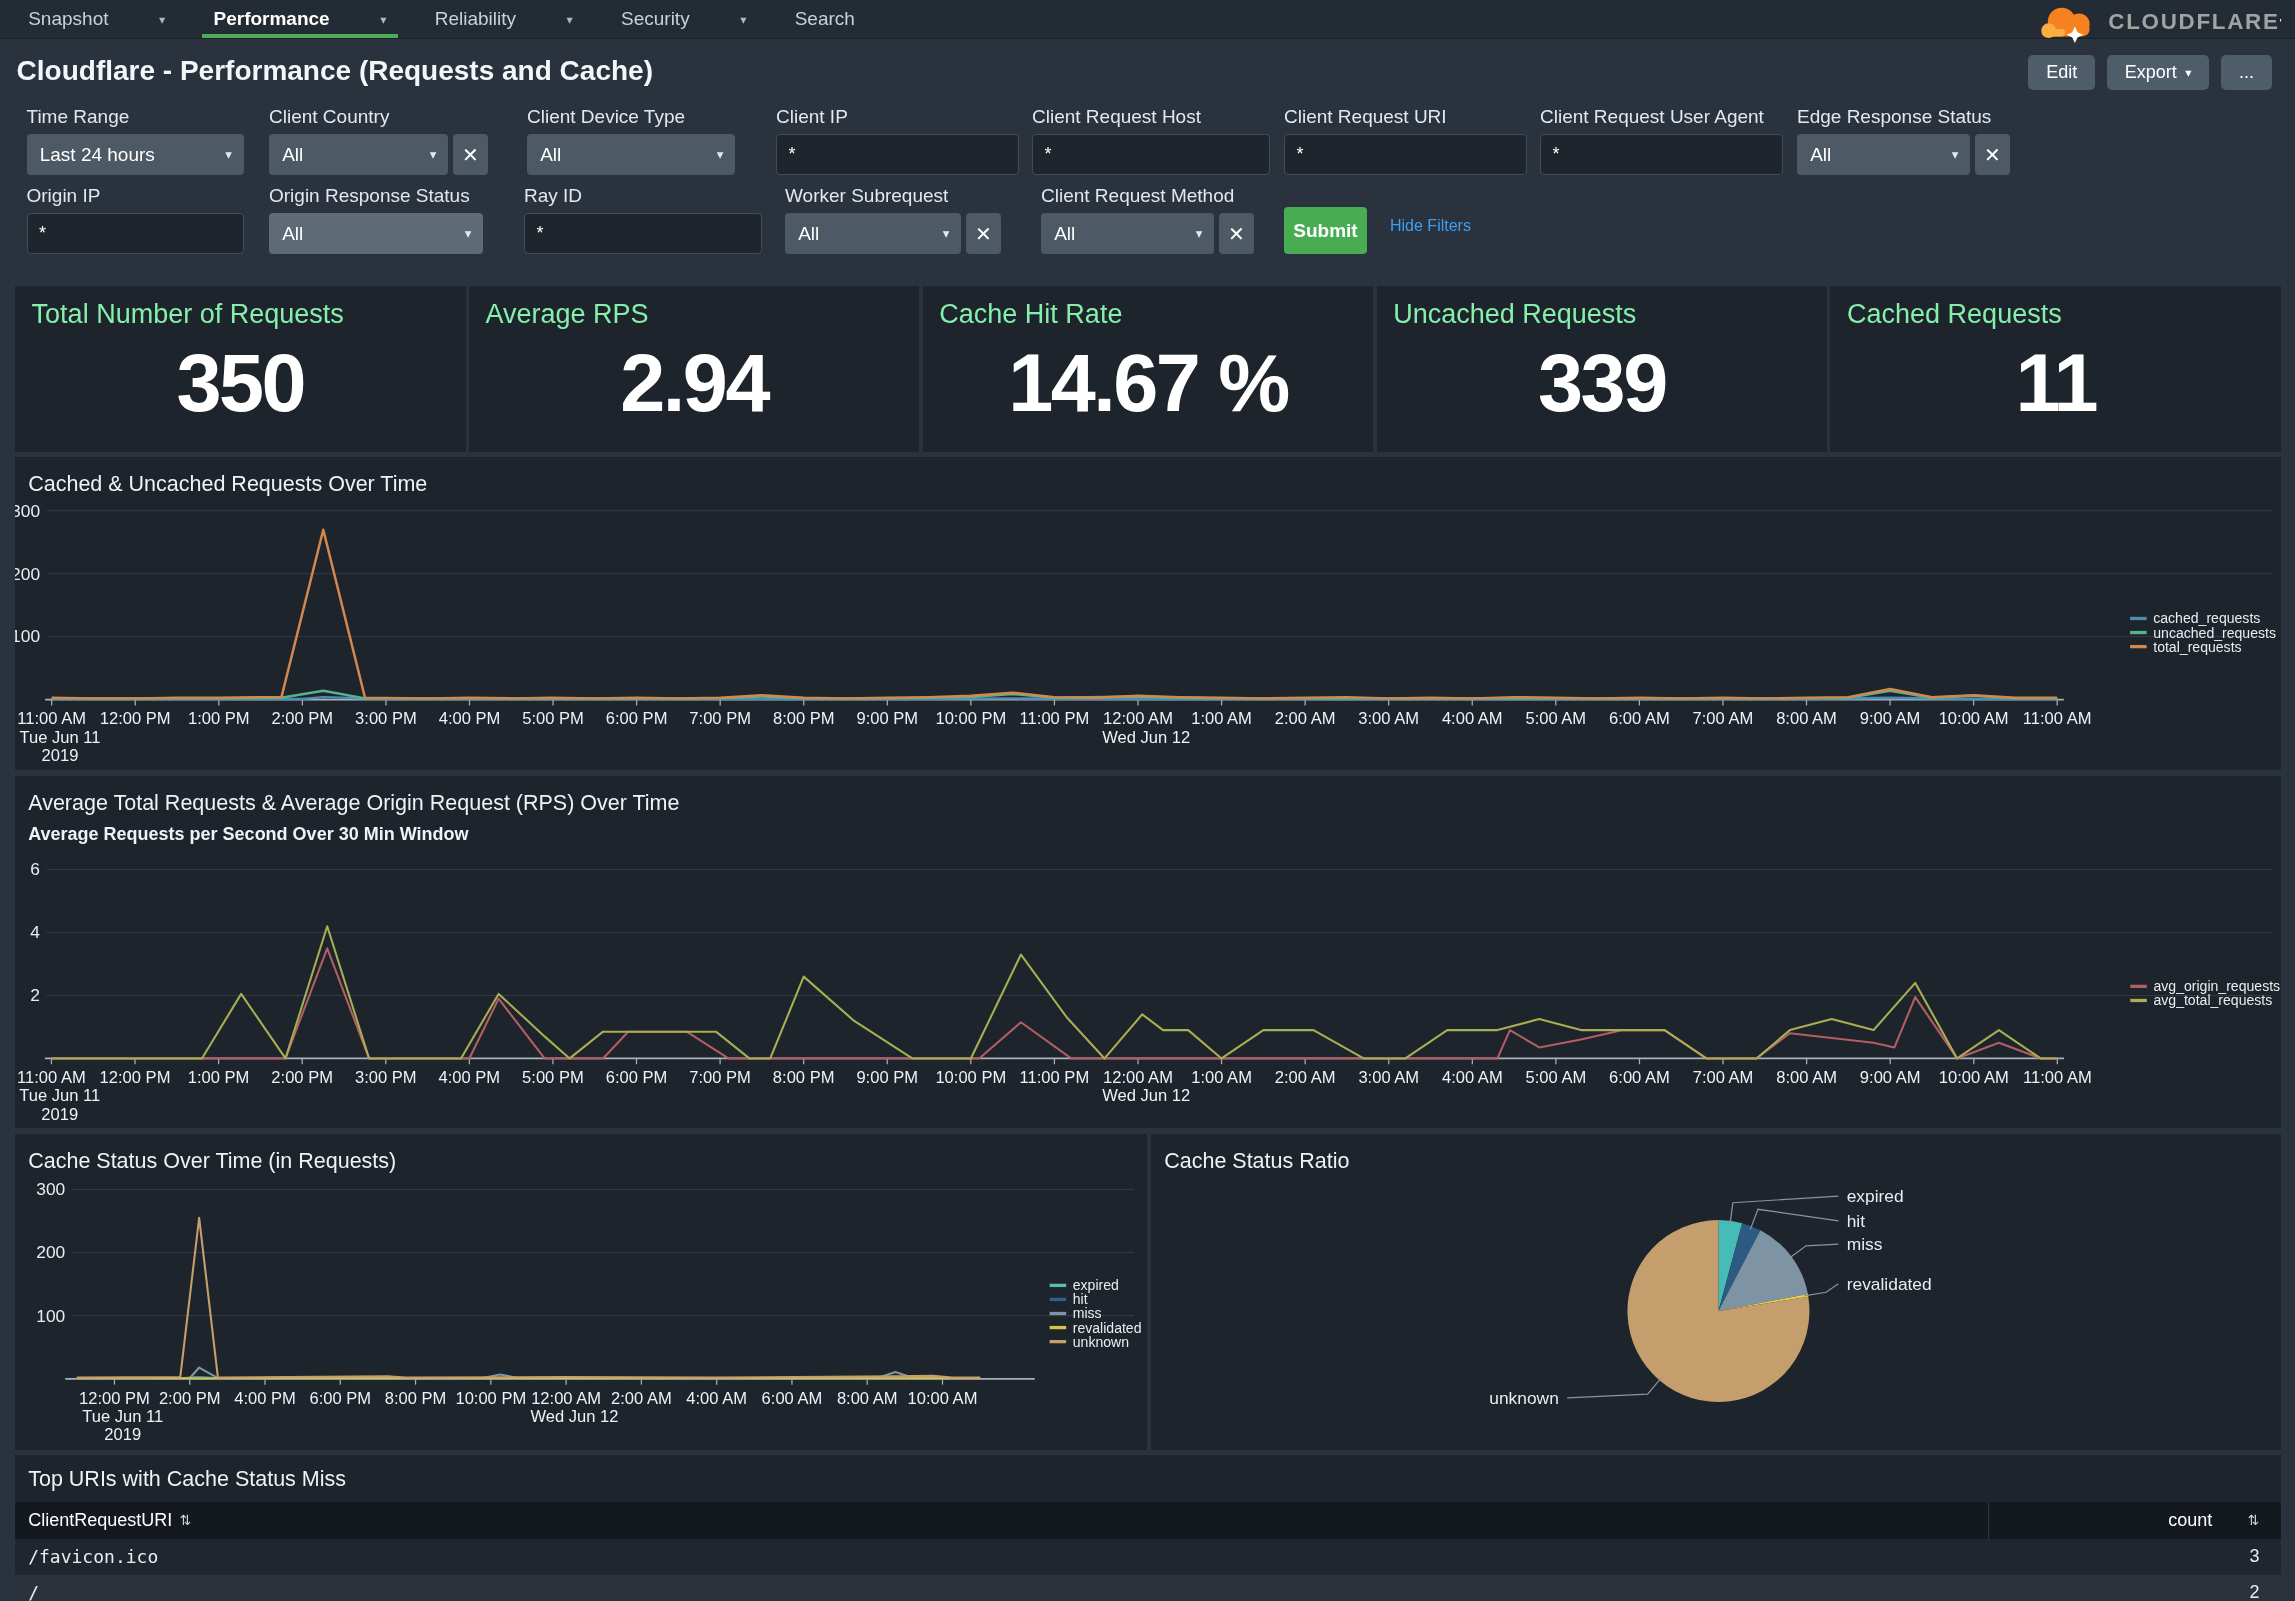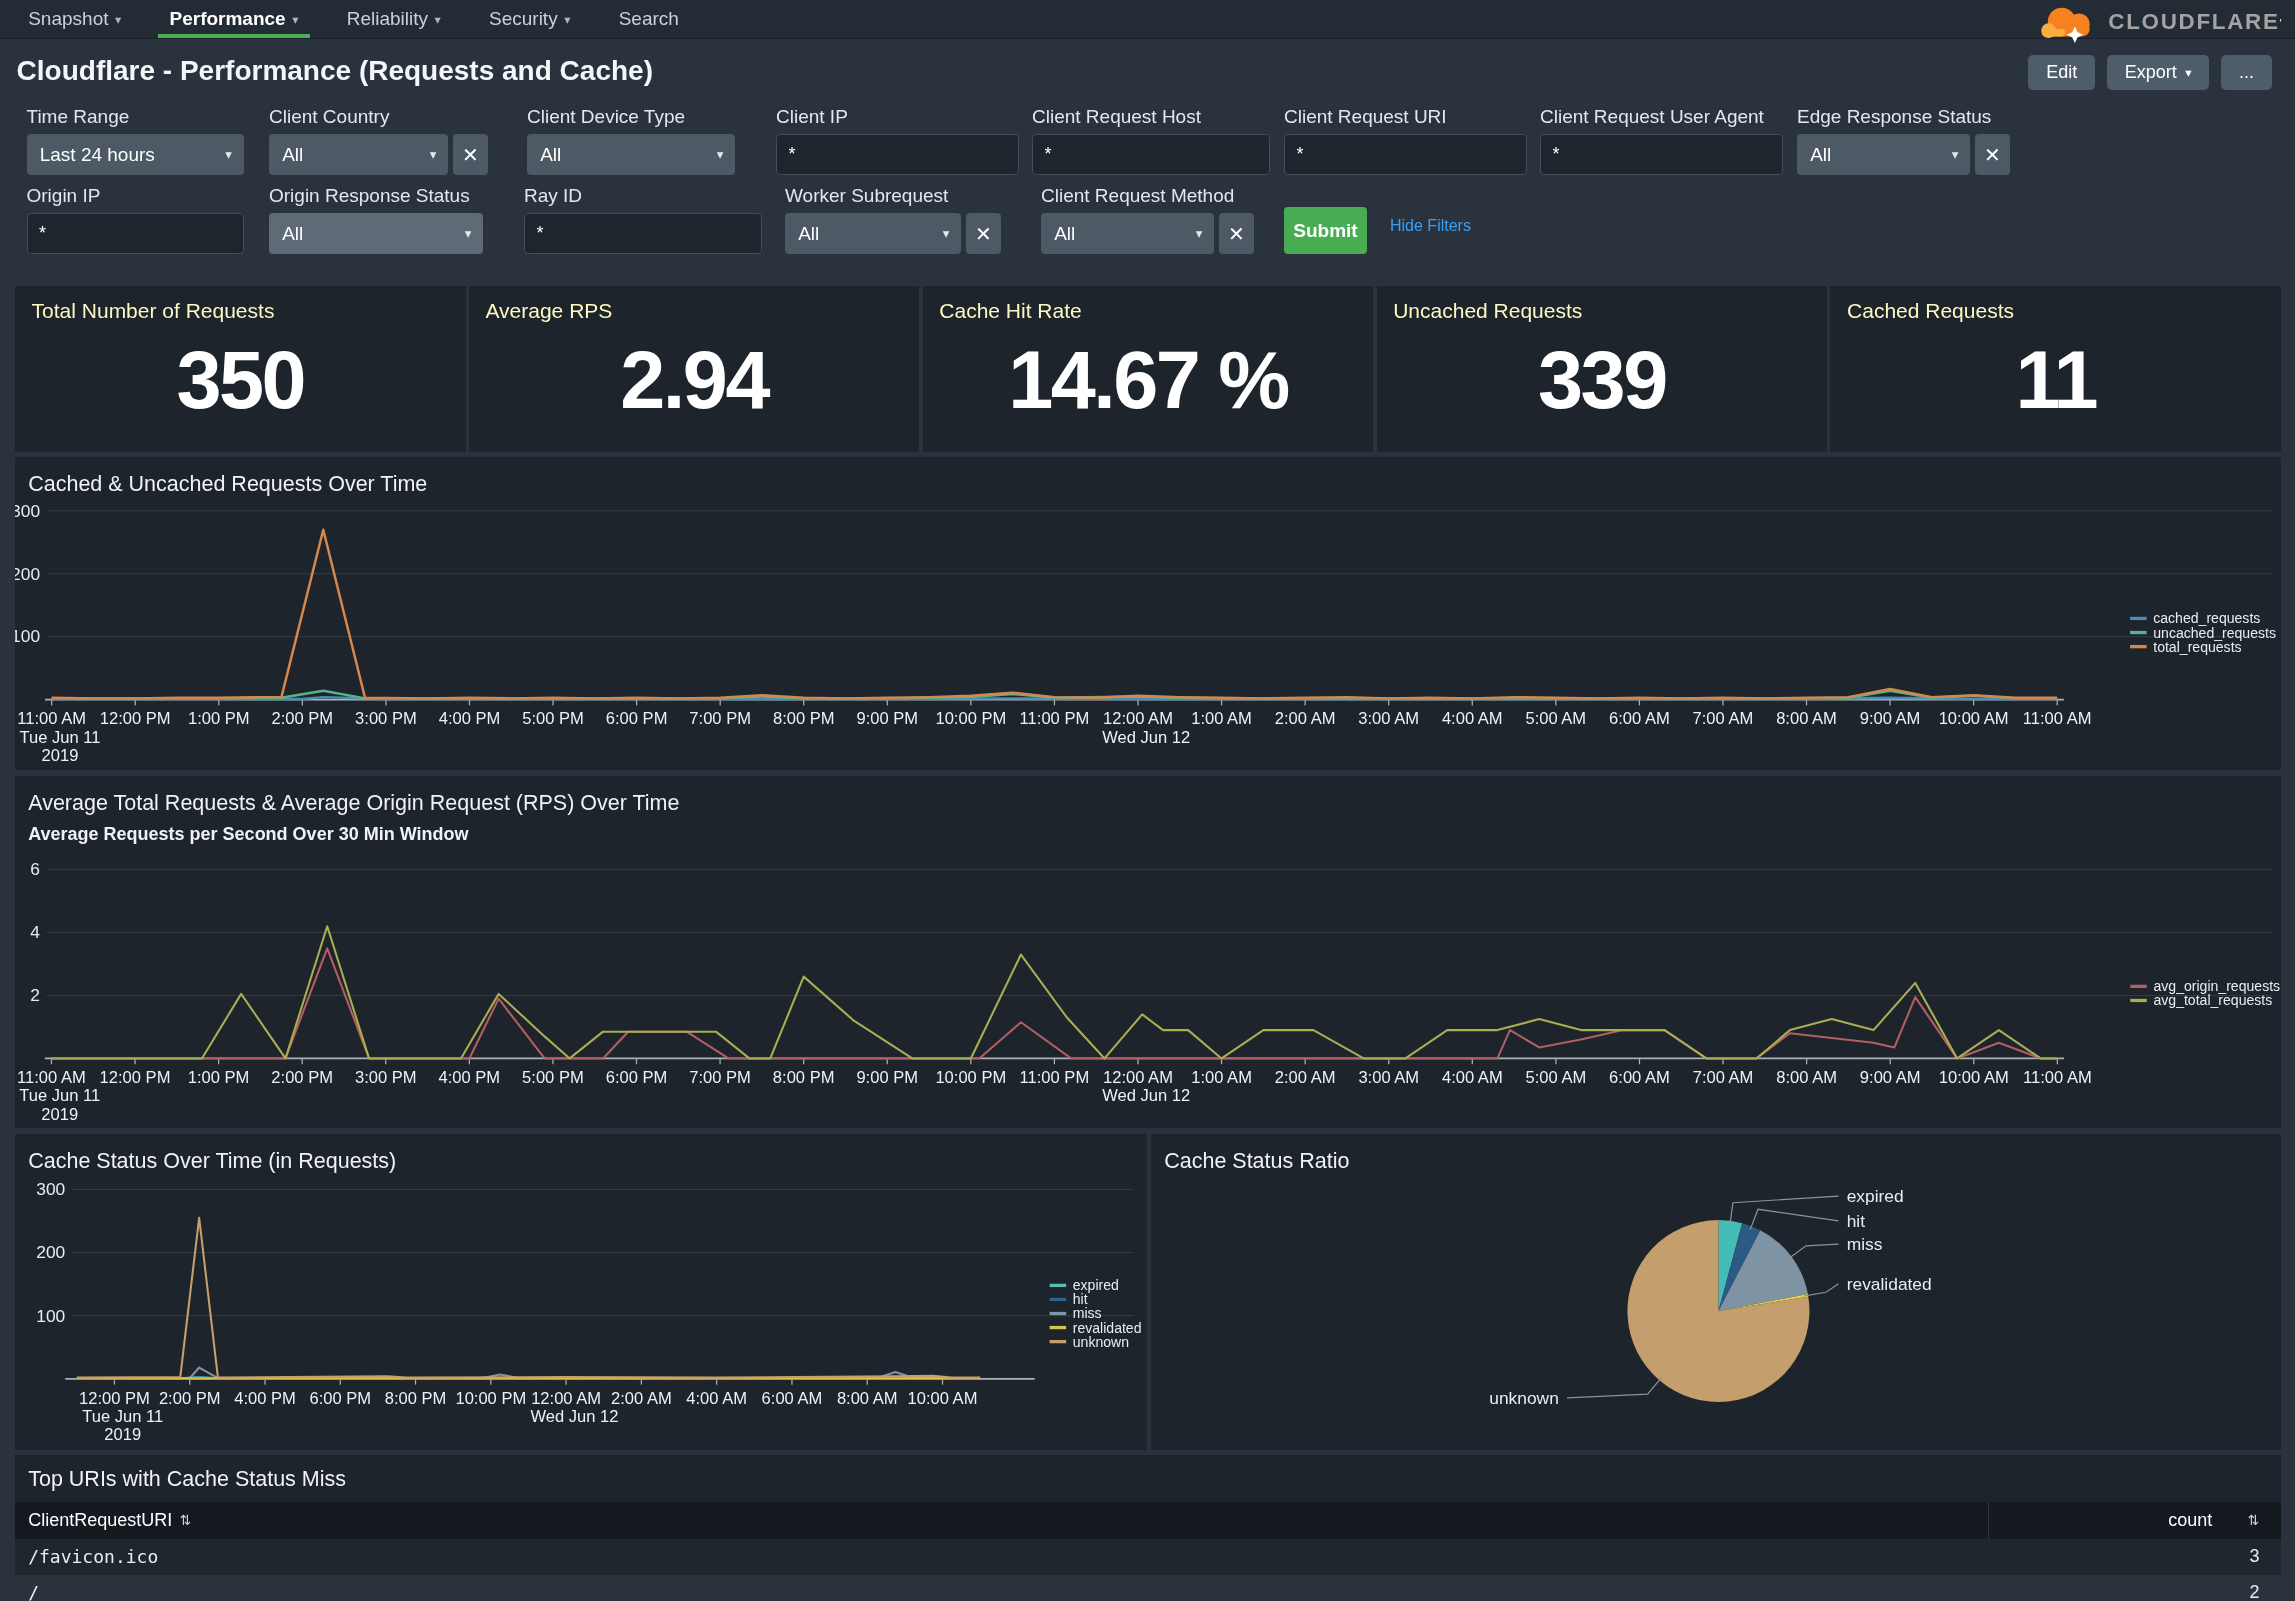--- a/index.html
+++ b/index.html
@@ -1,20 +1,20 @@
 <!DOCTYPE html>
 <html style="font-size:13.2px"><head>
 <meta charset="utf-8">
 <style>
   html,body{margin:0;padding:0;background:#2a323d;font-family:"Liberation Sans","DejaVu Sans",sans-serif;}
   #page{position:relative;width:2295px;height:1602px;background:#2a323d;overflow:hidden;color:#eef1f4;}
   
   #nav{position:absolute;left:0;top:0;width:2295px;height:38px;background:#232b34;border-bottom:0.8px solid #1b2128;}
   #nav-items{position:absolute;left:16.6px;top:0;height:38px;display:flex;align-items:center;}
-  .nav-item{position:relative;height:38px;display:flex;align-items:center;padding:0 11.6px;margin-right:25px;font-size:19px;color:#c9d1d9;cursor:pointer;}
+  .nav-item{position:relative;height:38px;display:flex;align-items:center;padding:0 11.6px;margin-right:25px;font-size:19px;color:#c9d1d9;cursor:pointer;gap:44px;}
   .nav-item .ncaret{font-size:12.4px;margin-left:6.6px;color:#aeb7bf;}
   .nav-item.active{color:#ffffff;font-weight:bold;}
   .nav-item.active::after{content:"";position:absolute;left:0;right:0;bottom:0;height:4.1px;background:#4cab57;}
   #logo{position:absolute;right:13.2px;top:1.7px;display:flex;align-items:center;}
   #logo-text{color:#a3a3a3;font-weight:bold;font-size:22.4px;letter-spacing:1.7px;margin-left:5px;}
   #logo-tm{color:#fff;font-size:11.6px;vertical-align:top;}
   
   #page-title{position:absolute;left:16.6px;top:55px;font-size:28px;font-weight:bold;color:#f4f7f9;}
   #header-buttons{position:absolute;right:23px;top:55px;display:flex;}
   .hbtn{height:35px;background:#4f5d6a;border-radius:5px;color:#fff;font-size:18px;display:flex;align-items:center;justify-content:center;padding:0 18px;margin-left:11.6px;cursor:pointer;}
@@ -27,21 +27,21 @@
   .fselect{height:41px;background:#4d5965;border-radius:4.1px;display:flex;align-items:center;padding:0 11.6px 0 13.2px;color:#fff;font-size:19px;cursor:pointer;box-sizing:border-box;flex:1;}
   .fselect.lit{background:#5e6a75;}
   .fselect .scaret{margin-left:auto;font-size:13.2px;color:#e4e9ed;padding-left:8.3px;}
   .fclear{width:35px;height:41px;background:#4d5965;border-radius:4.1px;margin-left:5px;display:flex;align-items:center;justify-content:center;font-size:20px;color:#fff;cursor:pointer;flex:none;}
   .finput{height:41px;width:100%;box-sizing:border-box;background:#1f252c;border:1.7px solid #444d57;border-radius:4.1px;color:#fff;font-size:18px;padding:0 11.6px;outline:none;font-family:"Liberation Sans",sans-serif;}
   #submit-btn{position:absolute;left:1284px;top:101px;width:83px;height:47px;background:#48ad52;border-radius:4.1px;color:#fff;font-weight:bold;font-size:19px;display:flex;align-items:center;justify-content:center;cursor:pointer;}
   #hide-filters{position:absolute;left:1390px;top:111px;font-size:16px;color:#3aa0f5;cursor:pointer;}
   
   #stats{position:absolute;left:15px;top:286px;width:2266px;height:166px;display:flex;gap:3.3px;}
   .stat-panel{flex:1;background:#1d242c;position:relative;display:flex;flex-direction:column;}
-  .stat-label{font-size:21px;color:#fef9c3;padding:13.2px 0 0 16.6px;}
+  .stat-label{font-size:27px;color:#86efac;padding:13.2px 0 0 16.6px;}
   .stat-value{flex:1;display:flex;align-items:center;justify-content:center;font-size:81px;font-weight:bold;color:#ffffff;letter-spacing:-2.5px;padding-bottom:15px;}
   
   .panel{position:absolute;background:#1d242c;}
   .panel-title{position:absolute;left:13.2px;top:15px;font-size:21.5px;color:#f0f3f6;}
   .panel-subtitle{position:absolute;left:13.2px;top:48px;font-size:18px;font-weight:bold;color:#f0f3f6;}
   #panelA{left:15px;top:457px;width:2266px;height:313px;}
   #panelB{left:15px;top:776px;width:2266px;height:352px;}
   #panelC{left:15px;top:1134px;width:1132px;height:316px;}
   #panelD{left:1151px;top:1134px;width:1130px;height:316px;}
   .panel svg{position:absolute;left:0;top:0;}

